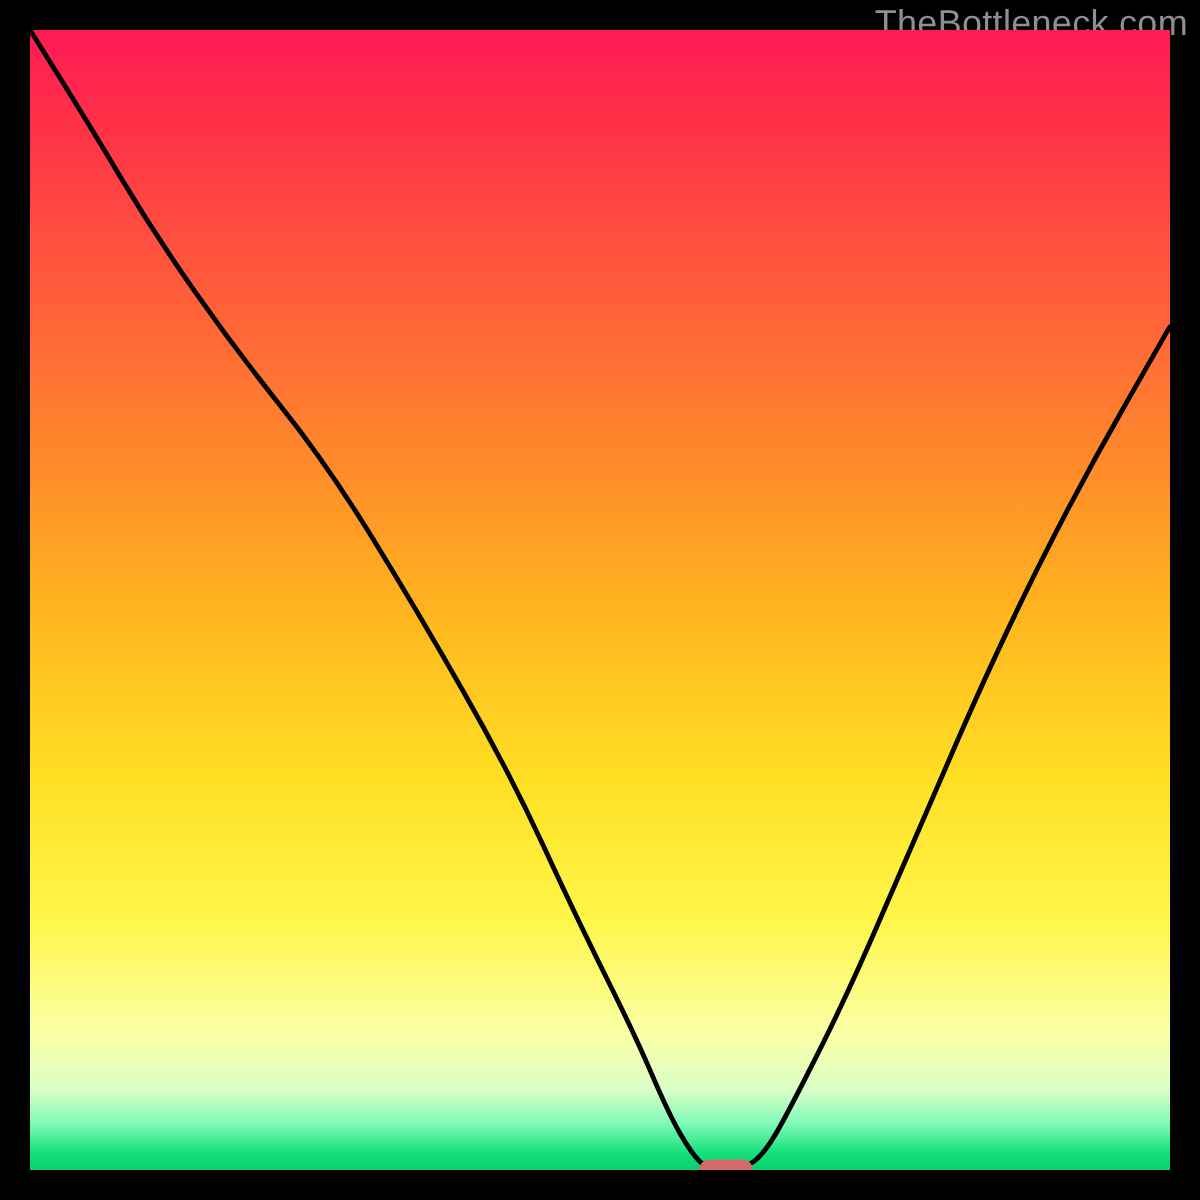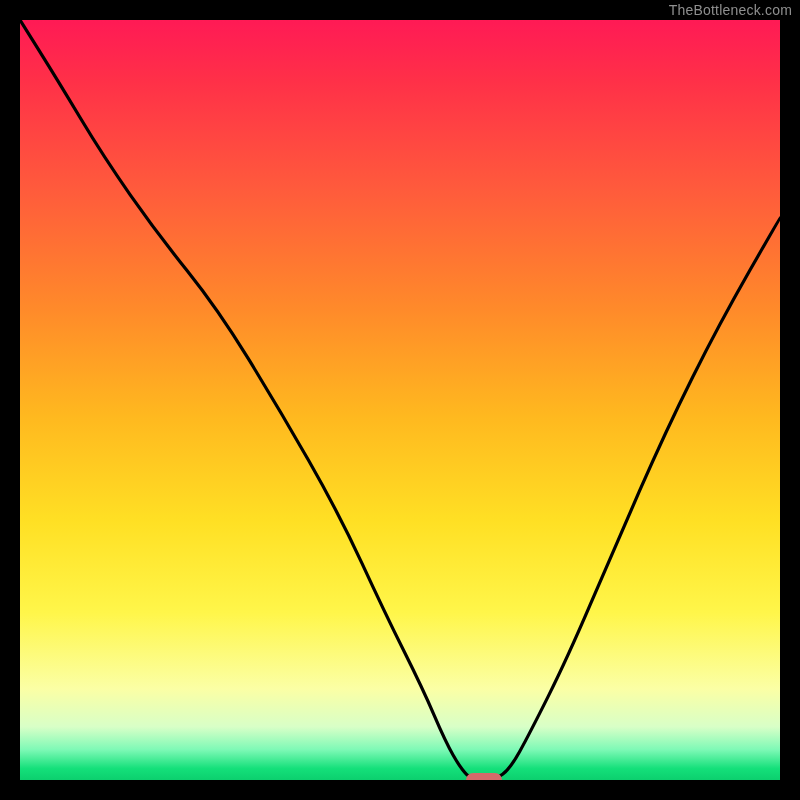--- a/index.html
+++ b/index.html
@@ -63,21 +63,21 @@
     height: 14px;
     border-radius: 7px;
     background: #d46a6a;
     transform: translate(-50%, -50%);
   }
   .watermark {
     position: absolute;
     top: 2px;
     right: 8px;
     color: #8f8f8f;
-    font-size: 14px;
+    font-size: 24px;
     letter-spacing: 0.2px;
     user-select: none;
   }
 </style>
 </head>
 <body>
 
 <div class="frame">
   <div class="watermark">TheBottleneck.com</div>
 

